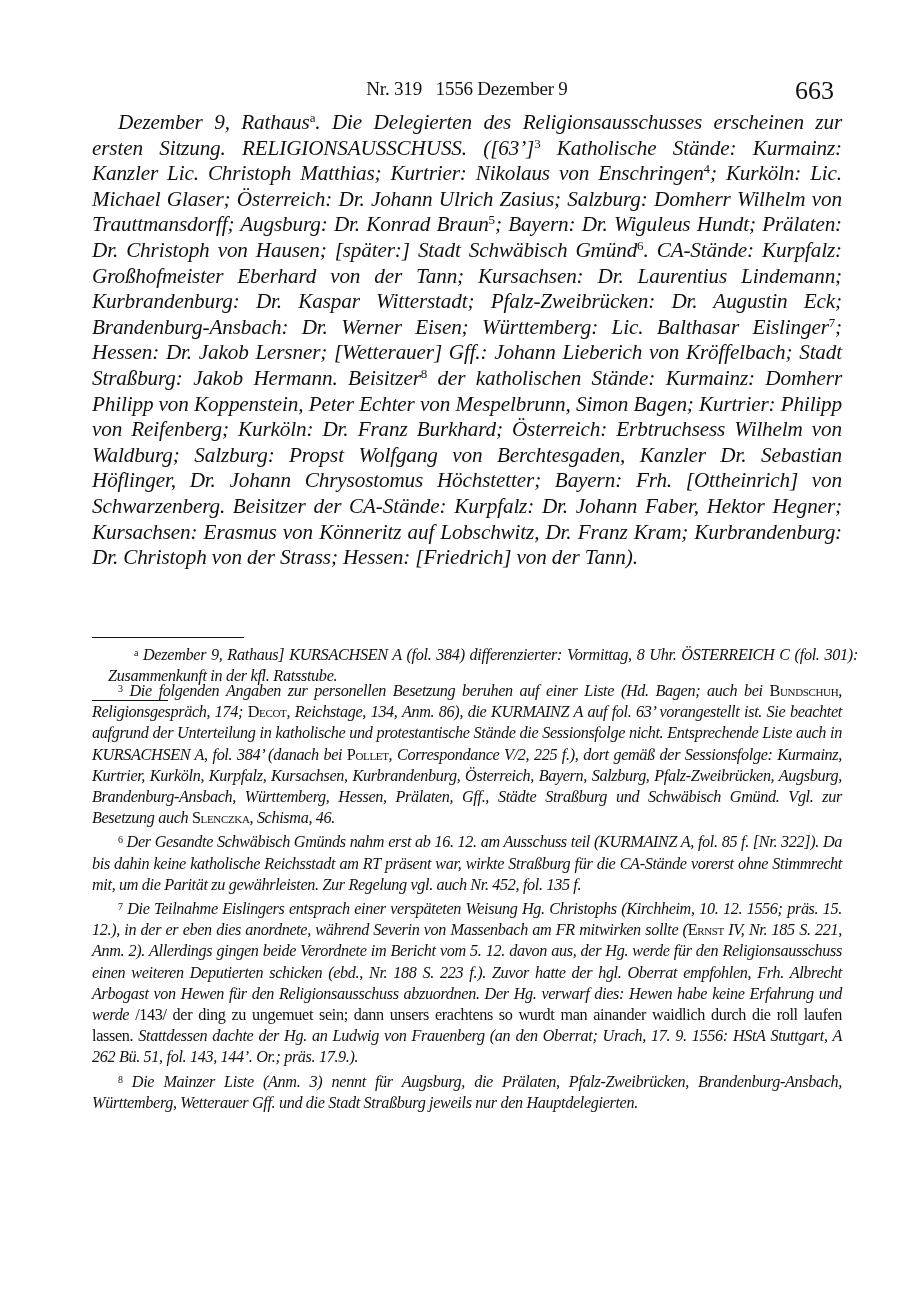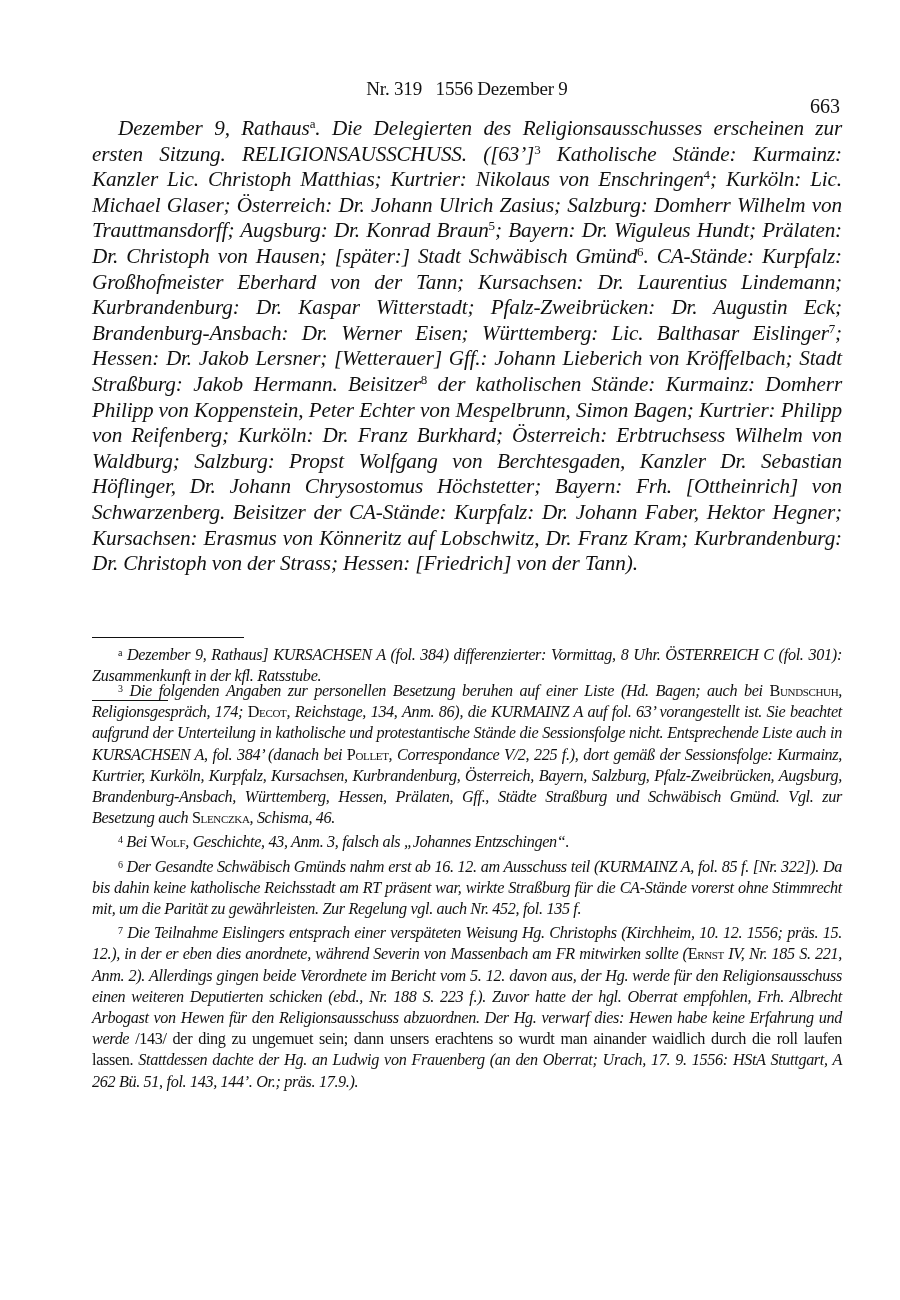--- a/index.html
+++ b/index.html
@@ -1,24 +1,24 @@
 <!DOCTYPE html>
 <html><head>
 <meta charset="utf-8">
 <style>
   html, body { margin:0; padding:0; background:#ffffff; }
   body { width:900px; height:1300px; position:relative; overflow:hidden; color:#111; font-family:"Liberation Serif", "DejaVu Serif", serif; }
   .page { position:absolute; left:92px; top:0; width:750px; }
   .running-head { position:absolute; top:78px; left:0; width:750px; height:30px; font-size:19px; }
   .rh-center { position:absolute; left:0; right:0; text-align:center; top:0; letter-spacing:-0.2px; }
-  .rh-page { position:absolute; right:2px; top:-2px; font-size:20px;margin-top:19px; }
-  .main { position:absolute; top:116px; left:0; width:750px; font-style:italic; font-size:21.2px; line-height:25.6px; text-align:justify; text-indent:26px; letter-spacing:-0.15px; }
+  .rh-page { position:absolute; right:8px; top:-2px; font-size:26px; }
+  .main { position:absolute; top:110px; left:0; width:750px; font-style:italic; font-size:21.2px; line-height:25.6px; text-align:justify; text-indent:26px; letter-spacing:-0.15px; }
   .rule-long { position:absolute; top:637px; left:0; width:152px; border-top:1px solid #111; }
   .rule-short { position:absolute; top:700px; left:0; width:76px; border-top:1px solid #111; }
-  .fn-a { position:absolute; top:642px; left:0; width:750px; font-size:16.2px; line-height:21px; font-style:italic; text-align:justify; letter-spacing:-0.3px;font-family:Liberation Serif, serif; }
+  .fn-a { position:absolute; top:642px; left:16px; width:750px; font-size:16.2px; line-height:21px; font-style:italic; text-align:justify; letter-spacing:-0.3px;font-family:Liberation Serif, serif; }
   .fns { position:absolute; top:678px; left:0; width:750px; font-size:16.2px; line-height:21.2px; text-align:justify; letter-spacing:-0.35px; }
   .fn { text-indent:26px; font-style:italic; margin:0; }
   .fn sup, .fn-a sup { font-size:10px; vertical-align:4px; font-style:normal; }
   .main sup { font-size:13px; vertical-align:7px; font-style:normal; line-height:0; }
   .sc { font-variant:small-caps; font-style:normal; }
   .up { font-style:normal; }
   p { margin:0; }
 </style>
 </head>
 <body>
@@ -31,18 +31,18 @@
   </div>
 
   <p class="main"><span>Dezember 9, Rathaus</span><sup>a</sup><span>. Die Delegierten des Religionsausschusses erscheinen zur ersten Sitzung. RELIGIONSAUSSCHUSS. ([63’]</span><sup>3</sup><span> Katholische Stände: Kurmainz: Kanzler Lic. Christoph Matthias; Kurtrier: Nikolaus von Enschringen</span><sup>4</sup><span>; Kurköln: Lic. Michael Glaser; Österreich: Dr. Johann Ulrich Zasius; Salzburg: Domherr Wilhelm von Trauttmansdorff; Augsburg: Dr. Konrad Braun</span><sup>5</sup><span>; Bayern: Dr. Wiguleus Hundt; Prälaten: Dr. Christoph von Hausen; [später:] Stadt Schwäbisch Gmünd</span><sup>6</sup><span>. CA-Stände: Kurpfalz: Großhofmeister Eberhard von der Tann; Kursachsen: Dr. Laurentius Lindemann; Kurbrandenburg: Dr. Kaspar Witterstadt; Pfalz-Zweibrücken: Dr. Augustin Eck; Brandenburg-Ansbach: Dr. Werner Eisen; Württemberg: Lic. Balthasar Eislinger</span><sup>7</sup><span>; Hessen: Dr. Jakob Lersner; [Wetterauer] Gff.: Johann Lieberich von Kröffelbach; Stadt Straßburg: Jakob Hermann. Beisitzer</span><sup>8</sup><span> der katholischen Stände: Kurmainz: Domherr Philipp von Koppenstein, Peter Echter von Mespelbrunn, Simon Bagen; Kurtrier: Philipp von Reifenberg; Kurköln: Dr. Franz Burkhard; Österreich: Erbtruchsess Wilhelm von Waldburg; Salzburg: Propst Wolfgang von Berchtesgaden, Kanzler Dr. Sebastian Höflinger, Dr. Johann Chrysostomus Höchstetter; Bayern: Frh. [Ottheinrich] von Schwarzenberg. Beisitzer der CA-Stände: Kurpfalz: Dr. Johann Faber, Hektor Hegner; Kursachsen: Erasmus von Könneritz auf Lobschwitz, Dr. Franz Kram; Kurbrandenburg: Dr. Christoph von der Strass; Hessen: [Friedrich] von der Tann).</span></p>
 
   <div class="rule-long"></div>
   <p class="fn-a fn"><sup>a</sup> <span>Dezember 9, Rathaus] KURSACHSEN A (fol. 384) differenzierter: Vormittag, 8 Uhr. ÖSTERREICH C (fol. 301): Zusammenkunft in der kfl. Ratsstube.</span></p>
 
   <div class="rule-short"></div>
   <div class="fns">
     <p class="fn"><sup>3</sup><span> Die folgenden Angaben zur personellen Besetzung beruhen auf einer Liste (Hd. Bagen; auch bei </span><span class="sc">Bundschuh</span><span>, Religionsgespräch, 174; </span><span class="sc">Decot</span><span>, Reichstage, 134, Anm. 86), die KURMAINZ A auf fol. 63’ vorangestellt ist. Sie beachtet aufgrund der Unterteilung in katholische und protestantische Stände die Sessionsfolge nicht. Entsprechende Liste auch in KURSACHSEN A, fol. 384’ (danach bei </span><span class="sc">Pollet</span><span>, Correspondance V/2, 225 f.), dort gemäß der Sessionsfolge: Kurmainz, Kurtrier, Kurköln, Kurpfalz, Kursachsen, Kurbrandenburg, Österreich, Bayern, Salzburg, Pfalz-Zweibrücken, Augsburg, Brandenburg-Ansbach, Württemberg, Hessen, Prälaten, Gff., Städte Straßburg und Schwäbisch Gmünd. Vgl. zur Besetzung auch </span><span class="sc">Slenczka</span><span>, Schisma, 46.</span></p>
-    <p class="fn"><sup>4</sup><span> Bei </span><span class="sc">Wolf</span><span>, Geschichte, 43, Anm. 3, falsch als „Johannes Entzschingen“.</span></p>
     <p class="fn"><sup>6</sup><span> Der Gesandte Schwäbisch Gmünds nahm erst ab 16. 12. am Ausschuss teil (KURMAINZ A, fol. 85 f. [Nr. 322]). Da bis dahin keine katholische Reichsstadt am RT präsent war, wirkte Straßburg für die CA-Stände vorerst ohne Stimmrecht mit, um die Parität zu gewährleisten. Zur Regelung vgl. auch Nr. 452, fol. 135 f.</span></p>
     <p class="fn"><sup>7</sup><span> Die Teilnahme Eislingers entsprach einer verspäteten Weisung Hg. Christophs (Kirchheim, 10. 12. 1556; präs. 15. 12.), in der er eben dies anordnete, während Severin von Massenbach am FR mitwirken sollte (</span><span class="sc">Ernst</span><span> IV, Nr. 185 S. 221, Anm. 2). Allerdings gingen beide Verordnete im Bericht vom 5. 12. davon aus, der Hg. werde für den Religionsausschuss einen weiteren Deputierten schicken (ebd., Nr. 188 S. 223 f.). Zuvor hatte der hgl. Oberrat empfohlen, Frh. Albrecht Arbogast von Hewen für den Religionsausschuss abzuordnen. Der Hg. verwarf dies: Hewen habe keine Erfahrung und werde </span><span class="up">/143/ der ding zu ungemuet sein; dann unsers erachtens so wurdt man ainander waidlich durch die roll laufen lassen.</span><span> Stattdessen dachte der Hg. an Ludwig von Frauenberg (an den Oberrat; Urach, 17. 9. 1556: HStA Stuttgart, A 262 Bü. 51, fol. 143, 144’. Or.; präs. 17.9.).</span></p>
+    <p class="fn"><sup>8</sup><span> Die Mainzer Liste (Anm. 3) nennt für Augsburg, die Prälaten, Pfalz-Zweibrücken, Brandenburg-Ansbach, Württemberg, Wetterauer Gff. und die Stadt Straßburg jeweils nur den Hauptdelegierten.</span></p>
   </div>
 
 </div>
 
 </body></html>

